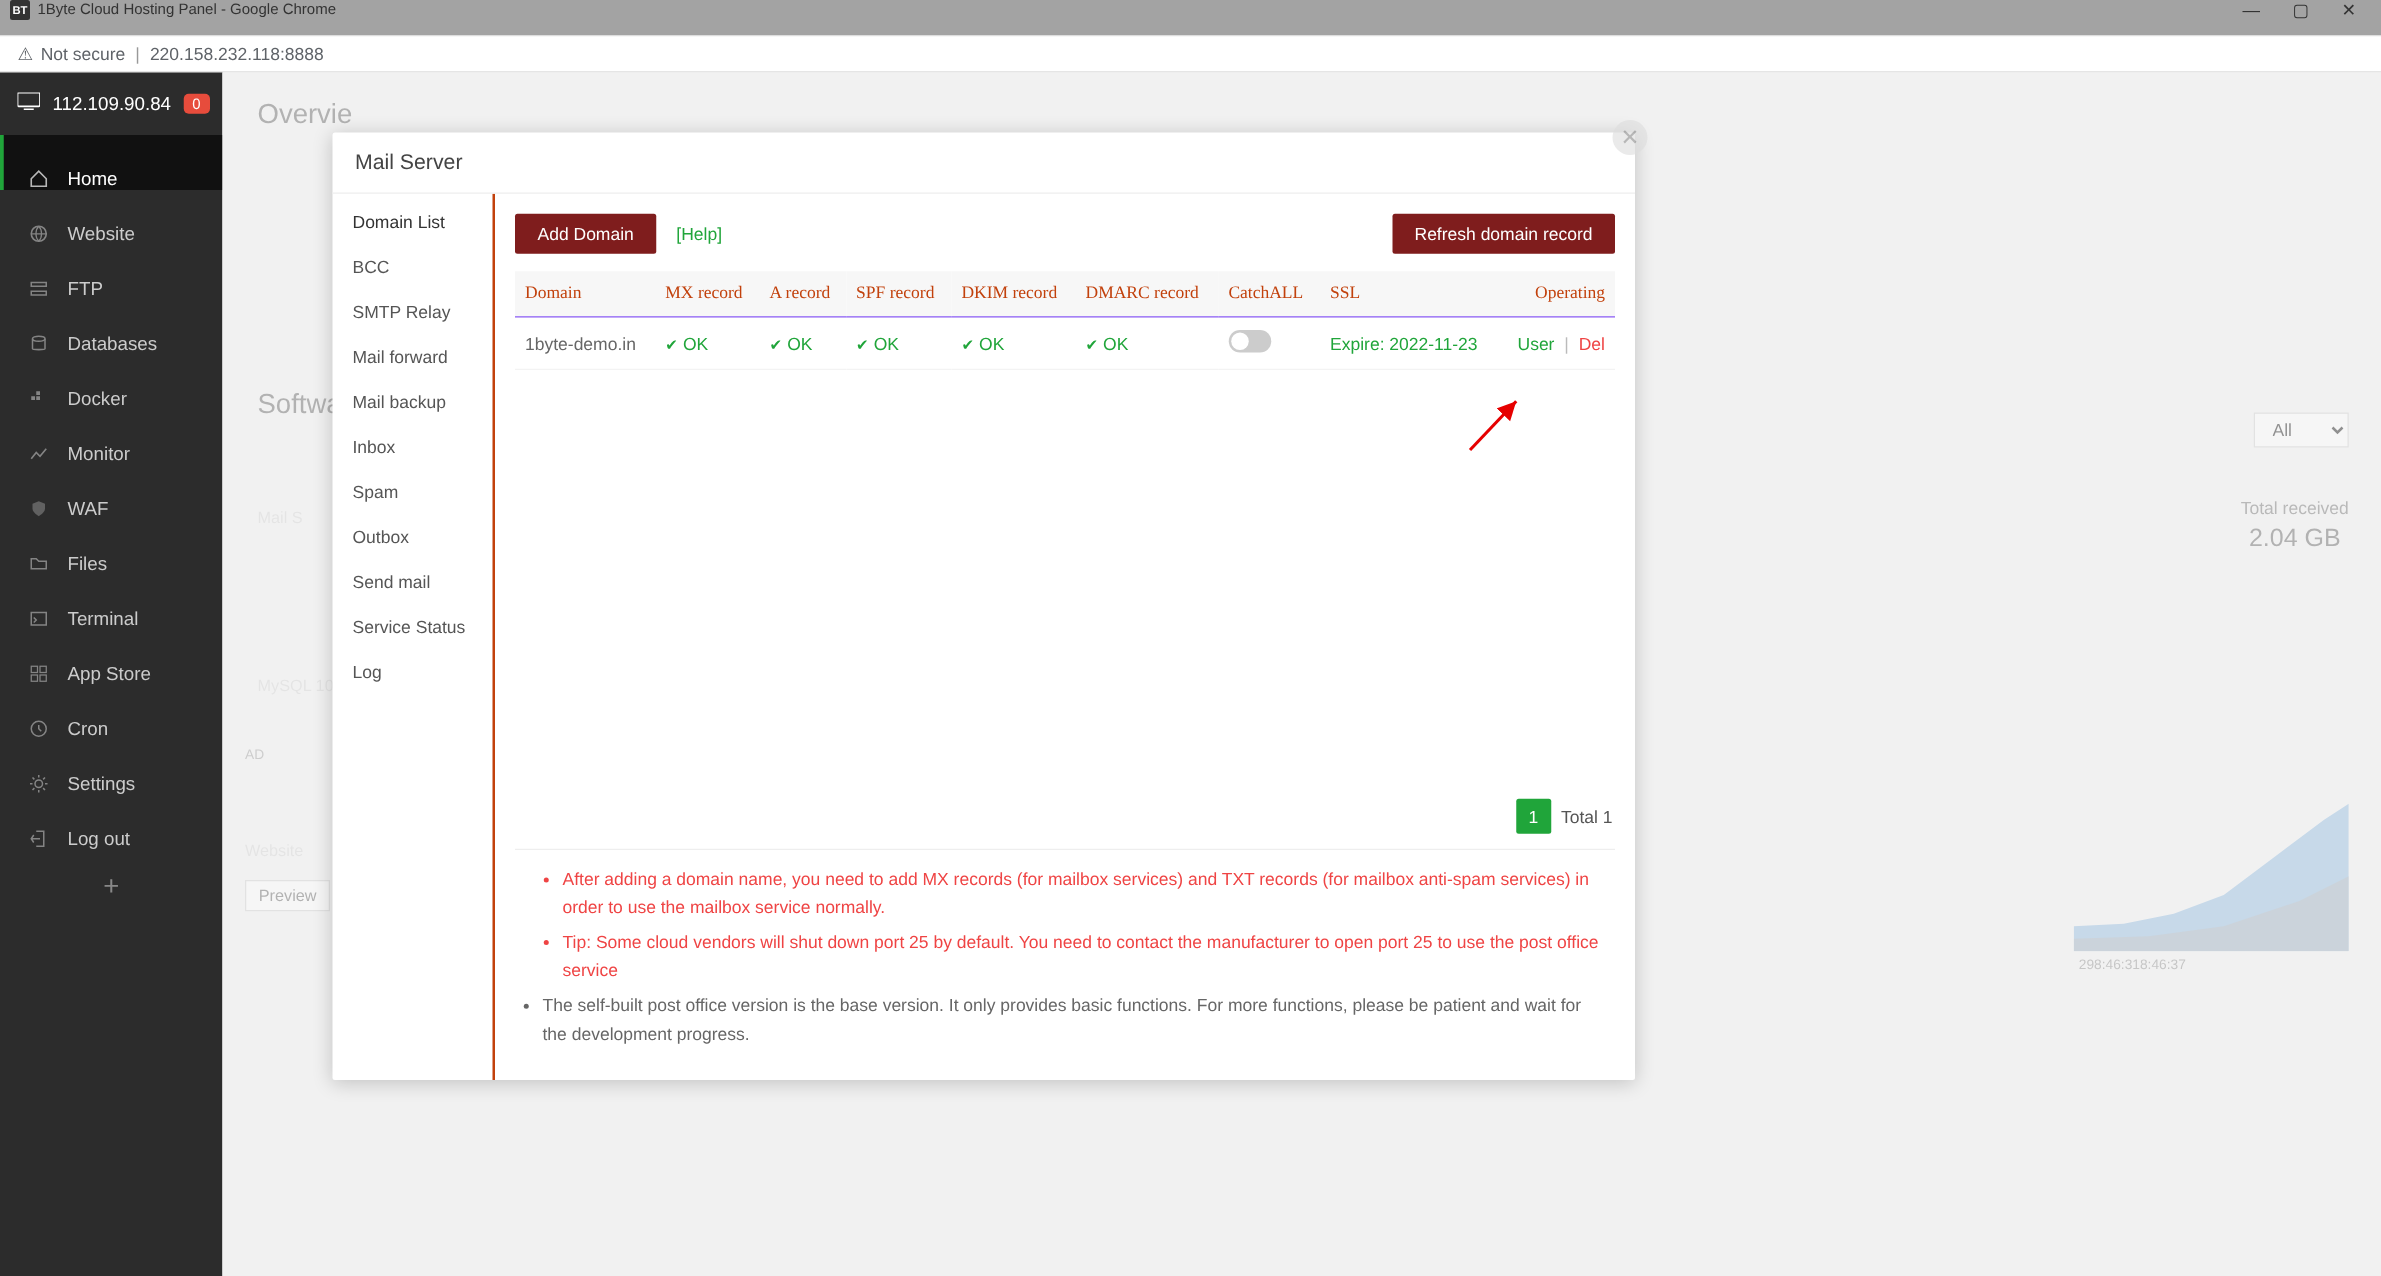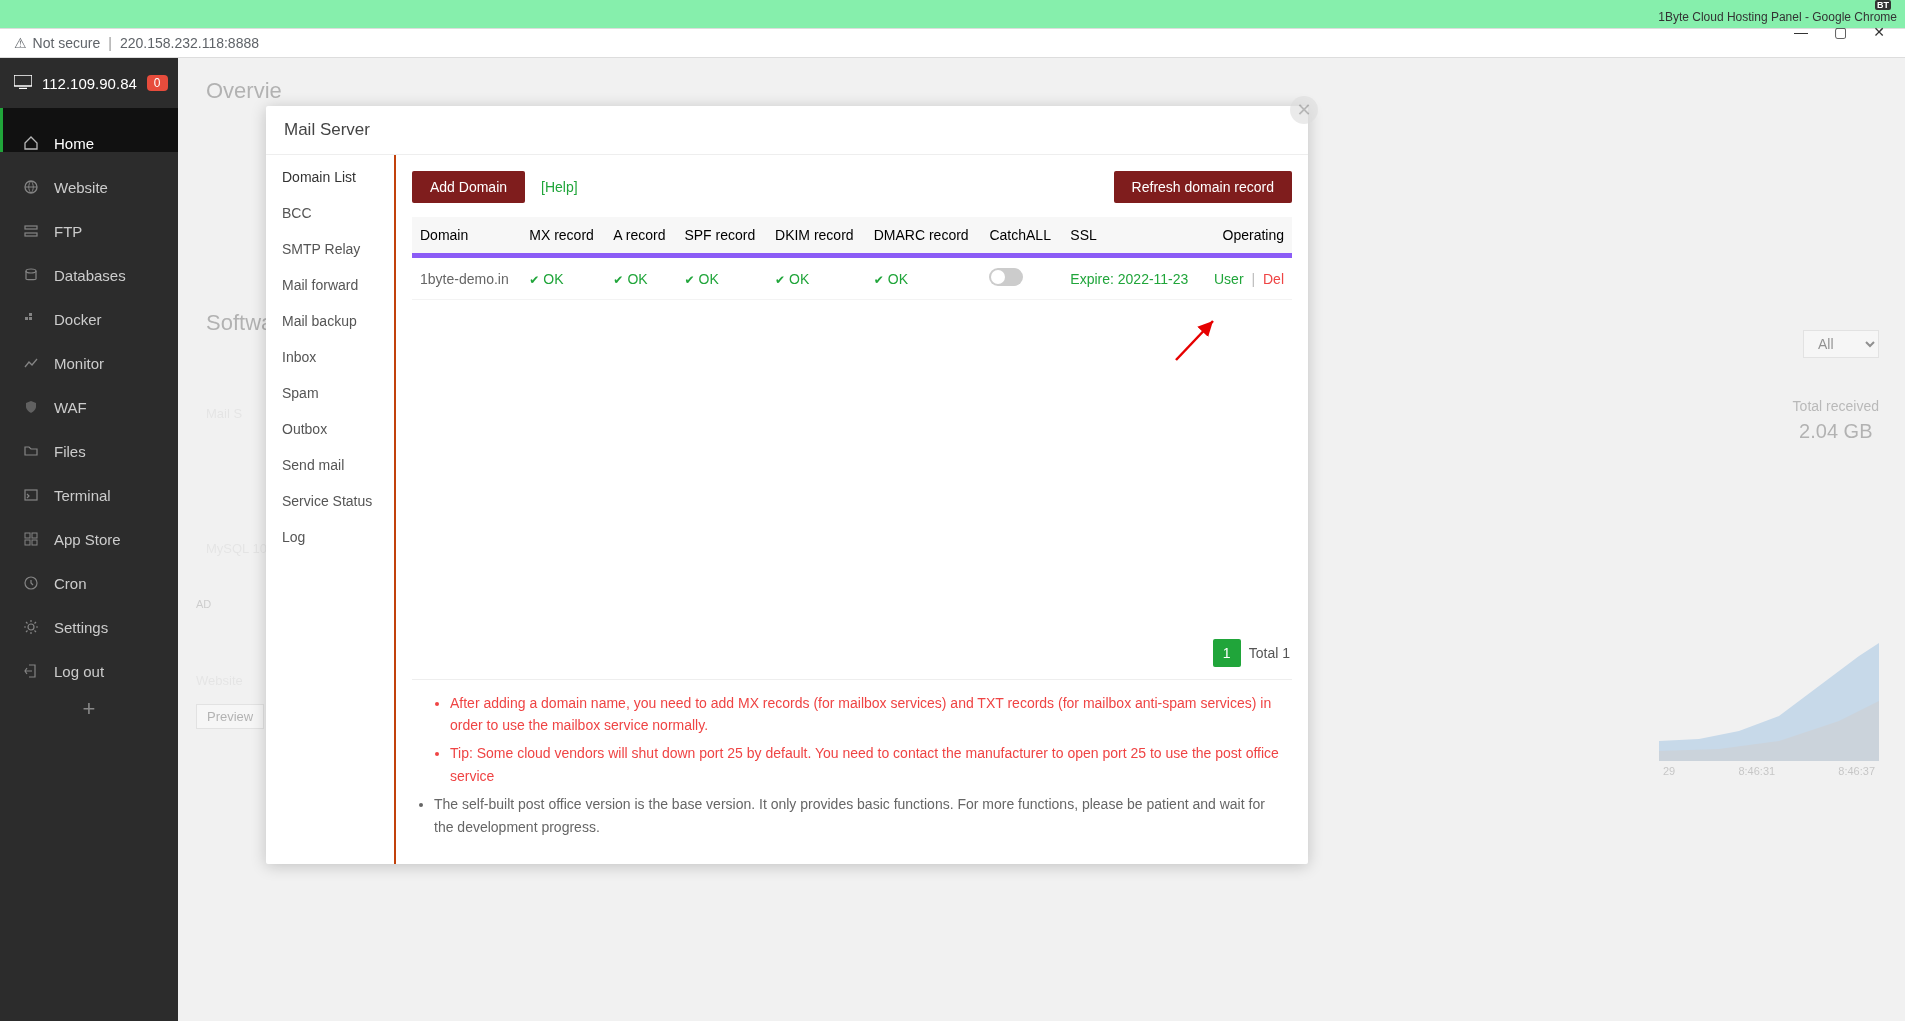--- a/index.html
+++ b/index.html
@@ -1,18 +1,18 @@
 <!DOCTYPE html>
 <html><head>
 <meta charset="utf-8">
 <style>
 * { margin: 0; padding: 0; box-sizing: border-box; font-family: -apple-system, BlinkMacSystemFont, "Segoe UI", Arial, sans-serif; }
 body { background: #e8e8e8; overflow: hidden; width: 1905px; height: 1021px; }
 
-.titlebar { height: 28px; background: #86efac; display: flex; align-items: flex-end; padding: 0 8px; font-size: 12px; color: #333; flex-direction: column; }
+.titlebar { height: 28px; background: #a3a3a3; display: flex; align-items: flex-start; padding: 0 8px; font-size: 12px; color: #333; }
 .titlebar .favicon { width: 16px; height: 16px; background: #333; color: #fff; font-size: 9px; font-weight: bold; display: flex; align-items: center; justify-content: center; margin-right: 6px; border-radius: 2px; }
 .titlebar .controls { margin-left: auto; display: flex; gap: 26px; align-items: center; padding-right: 12px; }
 .titlebar .controls span { font-size: 14px; color: #333; }
 
 .addressbar { height: 30px; background: #fff; display: flex; align-items: center; padding: 0 14px; font-size: 14px; color: #5f6368; border-top: 1px solid #ddd; border-bottom: 1px solid #ddd; }
 .addressbar .warn { margin-right: 6px; }
 .addressbar .sep { margin: 0 8px; color: #999; }
 
 .app { display: flex; height: calc(1021px - 58px); position: relative; }
 
@@ -46,21 +46,21 @@
 .modal-sidebar-item { padding: 10px 16px; font-size: 14px; color: #555; cursor: pointer; }
 .modal-sidebar-item.active { color: #333; font-weight: 500; }
 .modal-content { flex: 1; padding: 16px 16px 16px 16px; display: flex; flex-direction: column; position: relative; }
 
 .toolbar { display: flex; align-items: center; gap: 16px; margin-bottom: 14px; }
 .btn-primary { background: #7f1d1d; color: #fff; border: none; padding: 8px 18px; font-size: 14px; border-radius: 2px; cursor: pointer; }
 .btn-link { color: #20a53a; font-size: 14px; cursor: pointer; }
 .toolbar .spacer { flex: 1; }
 
 table { width: 100%; border-collapse: collapse; font-size: 14px; }
-thead th { text-align: left; padding: 10px 8px; background: #f7f7f7; color: #000000; font-weight: 500; border-bottom: 5px solid #8b5cf6; }
+thead th { text-align: left; padding: 10px 8px; background: #f7f7f7; color: #c2410c; font-weight: 500; border-bottom: 1px solid #8b5cf6; font-family: Liberation Serif, serif; }
 thead th:last-child { text-align: right; }
 tbody td { padding: 10px 8px; color: #666; border-bottom: 1px solid #f3f3f3; vertical-align: middle; }
 tbody td:last-child { text-align: right; }
 .ok { color: #20a53a; font-size: 14px; }
 .ok::before { content: "✔"; margin-right: 4px; font-size: 12px; }
 .toggle { width: 34px; height: 18px; background: #ccc; border-radius: 9px; position: relative; display: inline-block; }
 .toggle::after { content: ""; position: absolute; width: 14px; height: 14px; background: #fff; border-radius: 50%; top: 2px; left: 2px; }
 .ssl-expire { color: #20a53a; }
 .op-user { color: #20a53a; cursor: pointer; }
 .op-del { color: #ef4444; cursor: pointer; }
@@ -250,21 +250,21 @@
     <div class="traffic-stats">
       <div class="label">Total received</div>
       <div class="value">2.04 GB</div>
     </div>
 
     <div class="mini-chart">
       <svg width="220" height="140" viewBox="0 0 220 140">
         <path d="M0 120 L40 118 L80 110 L120 95 L160 65 L200 35 L220 22 L220 140 L0 140 Z" fill="#6ea6d9" opacity="0.8"></path>
         <path d="M0 130 L60 128 L120 120 L180 100 L220 80 L220 140 L0 140 Z" fill="#9aa3ab" opacity="0.7"></path>
       </svg>
-      <div style="display:flex; justify-content:space-between; font-size:11px; color:#888; padding:0 4px;">
+      <div style="display:flex; justify-content:flex-start; font-size:11px; color:#888; padding:0 4px;">
         <span>29</span>
         <span>8:46:31</span>
         <span>8:46:37</span>
       </div>
     </div>
 
     <div class="overlay"></div>
   </div>
 
   <div class="modal">

